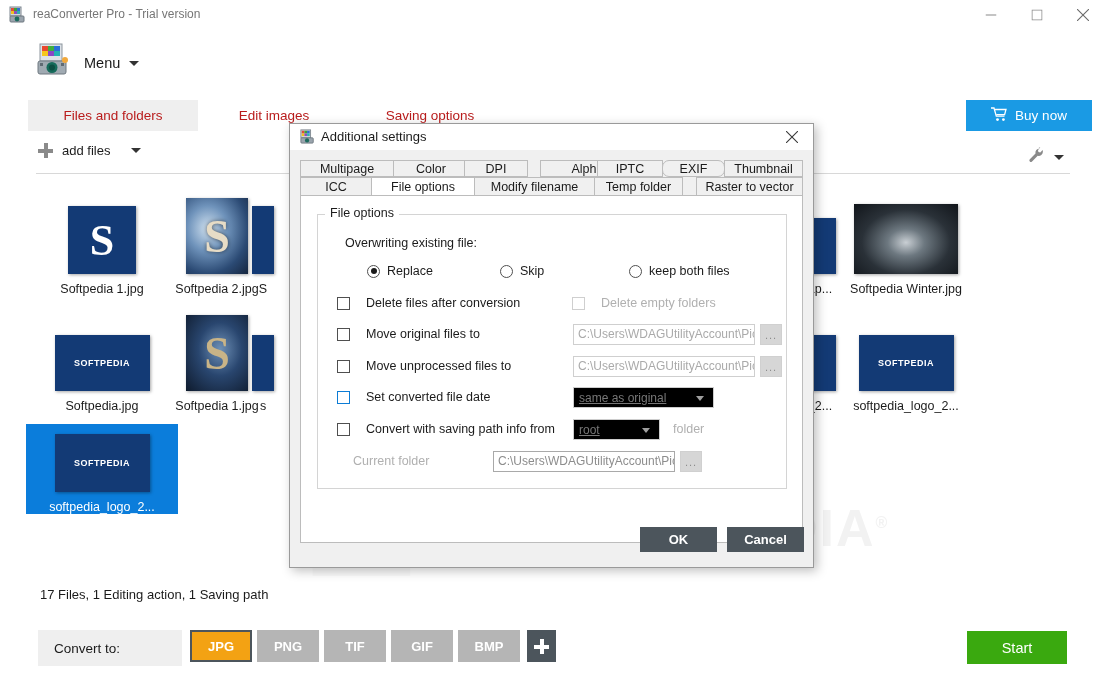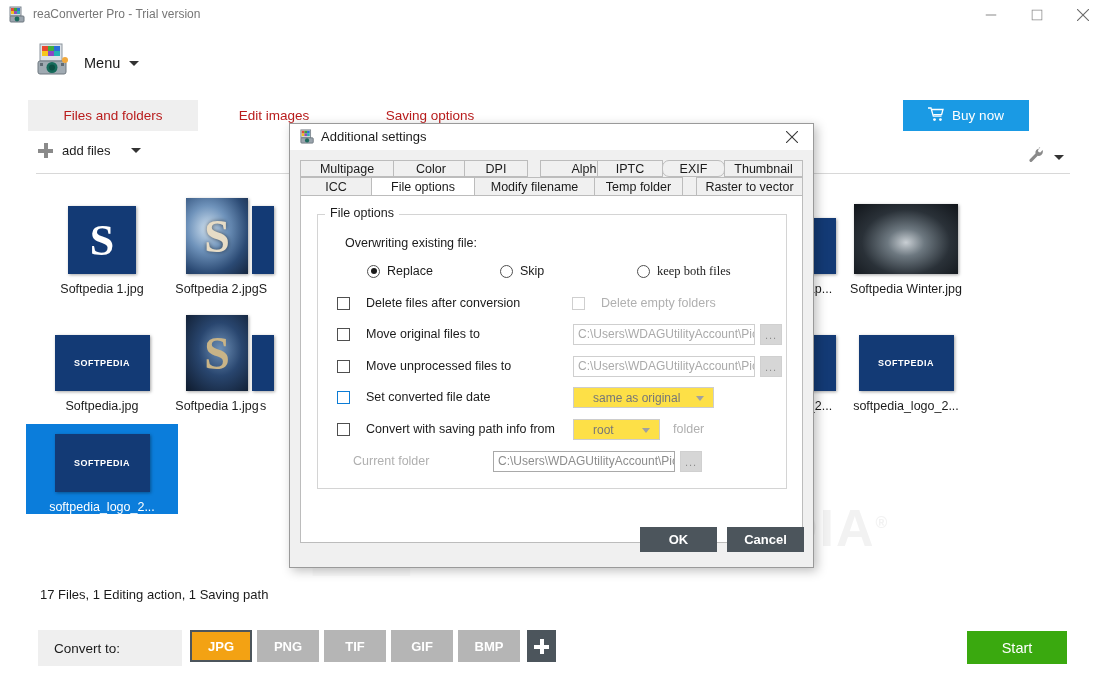--- a/index.html
+++ b/index.html
@@ -47,21 +47,21 @@
   .mtab{
     position:absolute;top:0;height:31px;line-height:31px;text-align:center;
     font-size:13.5px;color:#b91c1c;cursor:default;
   }
   .mtab.sel{background:#efefef;}
   #mtab0{left:28px;width:170px;}
   #mtab1{left:204px;width:140px;}
   #mtab2{left:350px;width:160px;}
   
   #buynow{
-    position:absolute;left:903px;top:100px;width:126px;height:31px;
+    position:absolute;left:966px;top:100px;width:126px;height:31px;
     background:#1a9ae4;color:#fff;display:flex;align-items:center;justify-content:center;
     gap:8px;font-size:13.5px;cursor:default;z-index:3;
   }
   
   #toolrow{position:absolute;left:0;top:137px;width:1106px;height:36px;z-index:3;}
   #addfiles{
     position:absolute;left:38px;top:6px;display:flex;align-items:center;gap:9px;
     font-size:13px;color:#1b1b1b;cursor:default;
   }
   .plus-grey{
@@ -152,21 +152,21 @@
   #grp{
     position:absolute;left:16px;top:18px;width:470px;height:275px;
     border:1px solid #d4d4d4;box-sizing:border-box;
   }
   #grp-legend{
     position:absolute;left:24px;top:10px;background:#fff;padding:0 5px;
     font-size:12.5px;color:#1b1b1b;
   }
   #ow-label{position:absolute;left:44px;top:40px;font-size:12.5px;color:#1b1b1b;}
   .radio-row{position:absolute;top:68px;display:flex;align-items:center;gap:7px;font-size:12.5px;color:#1b1b1b;cursor:default;}
-  #rad0{left:66px;} #rad1{left:199px;} #rad2{left:336px;font-family:Liberation Serif, serif;}
+  #rad0{left:66px;} #rad1{left:199px;} #rad2{left:328px;}
   .rmark{width:13px;height:13px;border:1px solid #4f4f4f;border-radius:50%;box-sizing:border-box;background:#fff;position:relative;}
   .rmark.on:after{content:"";position:absolute;left:2.5px;top:2.5px;width:6px;height:6px;border-radius:50%;background:#1b1b1b;}
   .cb-row{position:absolute;display:flex;align-items:center;gap:16px;font-size:12.5px;color:#1b1b1b;cursor:default;}
   .cmark{width:13px;height:13px;border:1px solid #4f4f4f;box-sizing:border-box;background:#fff;}
   .cmark.dis{border-color:#cfcfcf;}
   .cmark.focus{border:1.5px solid #0c7cd5;}
   .dis-txt{color:#b0b0b0;}
   #cb0{left:36px;top:100px;}
   #cb1{left:271px;top:100px;}
   #cb2{left:36px;top:131px;}
@@ -182,22 +182,22 @@
   .dotsbtn{
     position:absolute;width:22px;height:21px;background:#d6d6d6;border:1px solid #d0d0d0;
     box-sizing:border-box;display:flex;align-items:center;justify-content:center;
     font-size:11px;color:#8d8d8d;cursor:default;letter-spacing:1px;
   }
   #pb0{left:272px;top:128px;width:182px;}
   #db0{left:459px;top:128px;}
   #pb1{left:272px;top:160px;width:182px;}
   #db1{left:459px;top:160px;}
   .combo{
-    position:absolute;height:21px;background:#fde047;border:1px solid #cdcdcd;box-sizing:border-box;
-    display:flex;align-items:center;padding-left:19px;font-size:12px;color:#777;cursor:default;
+    position:absolute;height:21px;background:#000000;border:1px solid #cdcdcd;box-sizing:border-box;
+    display:flex;align-items:center;padding-left:5px;font-size:12px;color:#777;cursor:default;text-decoration:underline;
   }
   .combo .cv{width:0;height:0;border-left:4px solid transparent;border-right:4px solid transparent;border-top:5px solid #a0a0a0;position:absolute;right:9px;top:8px;}
   #cmb0{left:272px;top:191px;width:141px;}
   #cmb1{left:272px;top:223px;width:87px;}
   #folderlbl{position:absolute;left:372px;top:226px;font-size:12.5px;color:#b0b0b0;}
   #curlbl{position:absolute;left:52px;top:258px;font-size:12.5px;color:#b0b0b0;}
   #pb2{left:192px;top:255px;width:182px;}
   #db2{left:379px;top:255px;}
   
   .dbtn{

